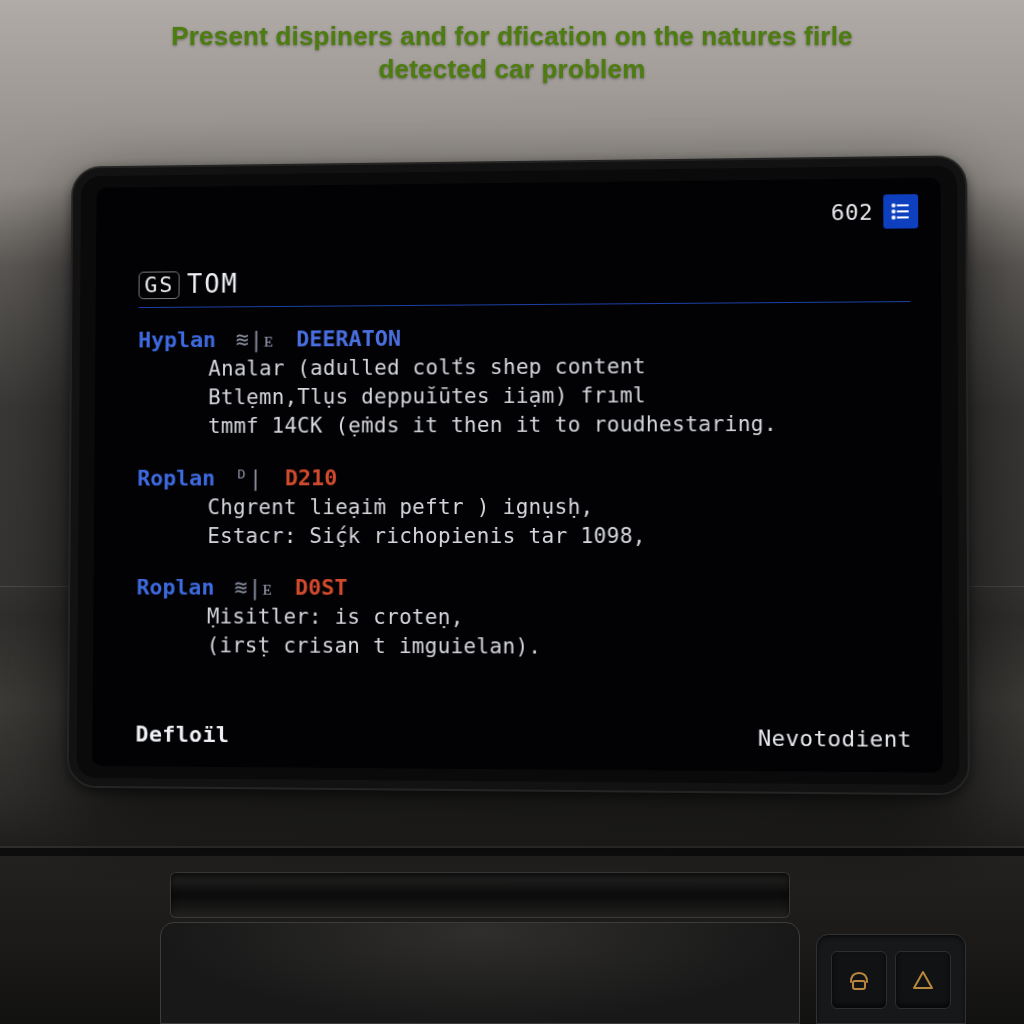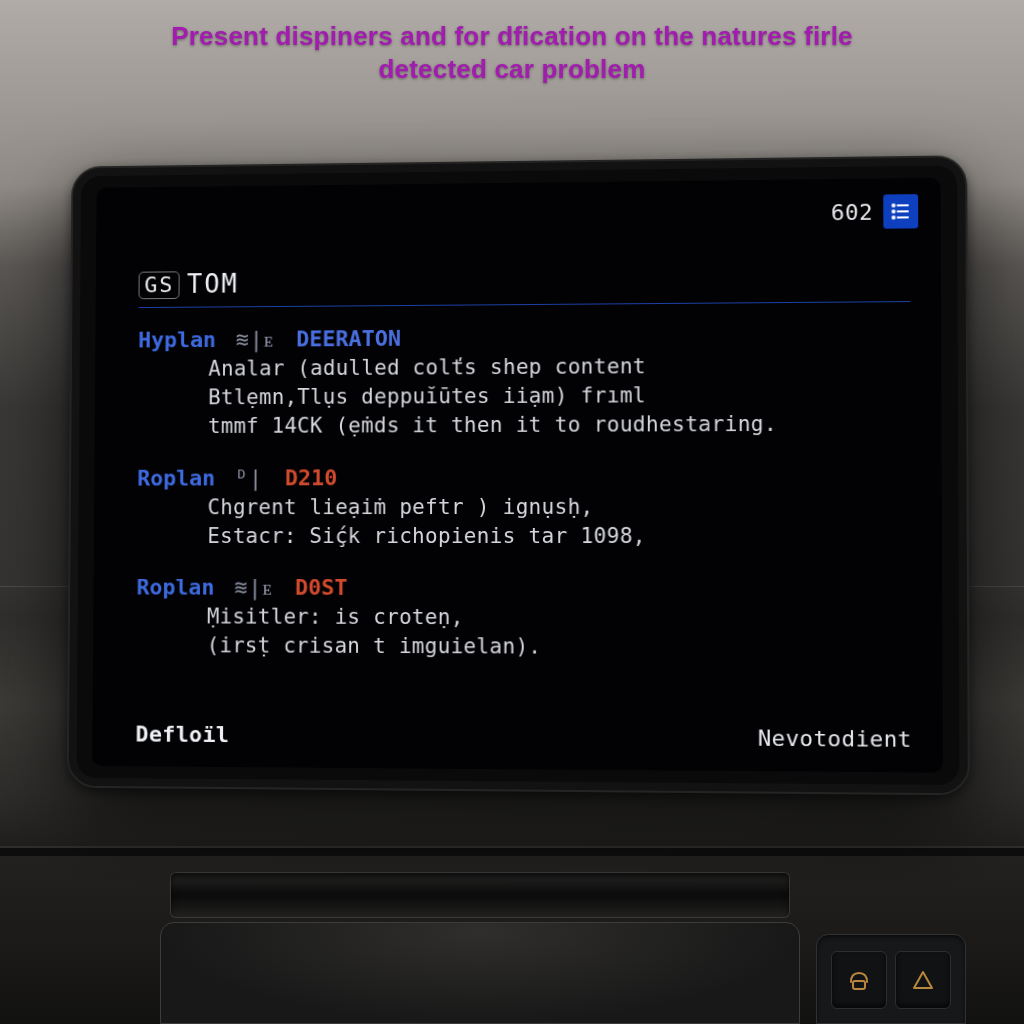--- a/index.html
+++ b/index.html
@@ -14,21 +14,21 @@
   .overlay-caption {
     position: absolute;
     top: 20px;
     left: 0;
     right: 0;
     text-align: center;
     font-weight: 700;
     font-size: 26px;
     line-height: 1.25;
     letter-spacing: 0.2px;
-    color: #a21caf;
+    color: #4d7c0f;
     text-shadow: 0 1px 3px rgba(0,0,0,0.4);
     padding: 0 120px;
   }
 
   
   .device {
     position: absolute;
     left: 63px;
     top: 160px;
     width: 898px;

